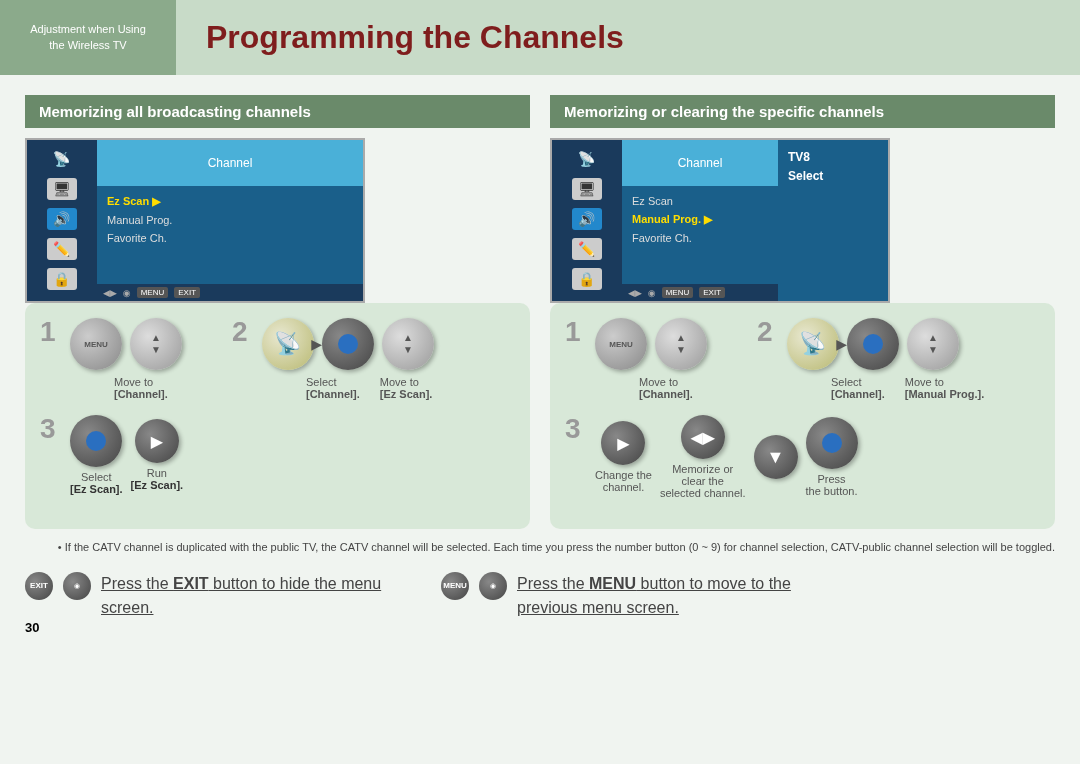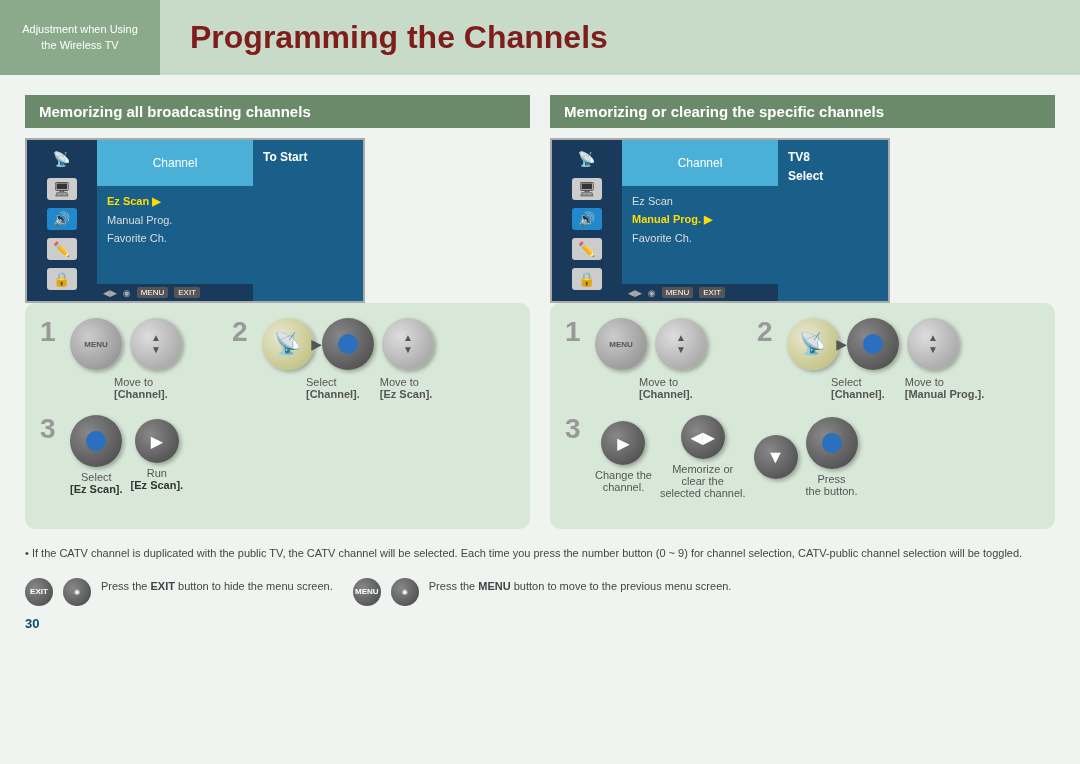--- a/index.html
+++ b/index.html
@@ -16,21 +16,21 @@
     .header {
       background: #c8dbc8;
       display: flex;
       align-items: stretch;
       height: 75px;
     }
     .header-sidebar {
       background: #8baa8b;
       color: white;
       font-size: 11px;
-      width: 160px;
+      width: 176px;
       display: flex;
       align-items: center;
       justify-content: center;
       text-align: center;
       padding: 8px;
       line-height: 1.4;
     }
     .header-title {
       flex: 1;
       display: flex;
@@ -303,21 +303,22 @@
       font-size: 16px;
       box-shadow: 2px 2px 4px rgba(0,0,0,0.3);
       flex-shrink: 0;
     }
 
     
     .footer-notes {
       font-size: 11px;
       color: #444;
       line-height: 1.6;
-      margin-top: 16px;
+      margin-top: 10px;
+      text-align: right;
     }
     .footer-notes p {
       margin-bottom: 4px;
     }
 
     
     .bottom-row {
       display: flex;
       gap: 20px;
       margin-top: 15px;
@@ -337,30 +338,30 @@
       align-items: center;
       justify-content: center;
       flex-shrink: 0;
     }
     .bottom-label-tag {
       font-size: 8px;
       font-weight: bold;
       color: white;
     }
     .bottom-text {
-      font-size: 11px;
+      font-size: 16px;
       color: #444;
       line-height: 1.5;
       max-width: 320px;
+      text-decoration: underline;
     }
 
     .page-num {
       font-size: 13px;
-      color: #0c4a6e;
-      margin-top: 10px;
+      color: #000000;
       font-weight: bold;
     }
 
     .steps-outer {
       display: flex;
       gap: 20px;
     }
     .steps-block {
       flex: 1;
       background: #d8e8d8;
@@ -421,25 +422,20 @@
               <span>Favorite Ch.</span>
             </div>
           </div>
           <div class="tv-menu-footer">
             <span>◀▶</span>
             <span>◉</span>
             <span class="tv-footer-btn">MENU</span>
             <span class="tv-footer-btn">EXIT</span>
           </div>
         </div>
-        <div class="tv-sub-panel">
-          <div class="tv-sub-label">
-            <span>To Start</span>
-          </div>
-        </div>
       </div>
     </div>
 
     <div class="col">
       <div class="section-header">
         <span>Memorizing or clearing the specific channels</span>
       </div>
 
       <div class="tv-menu">
         <div class="tv-left">

